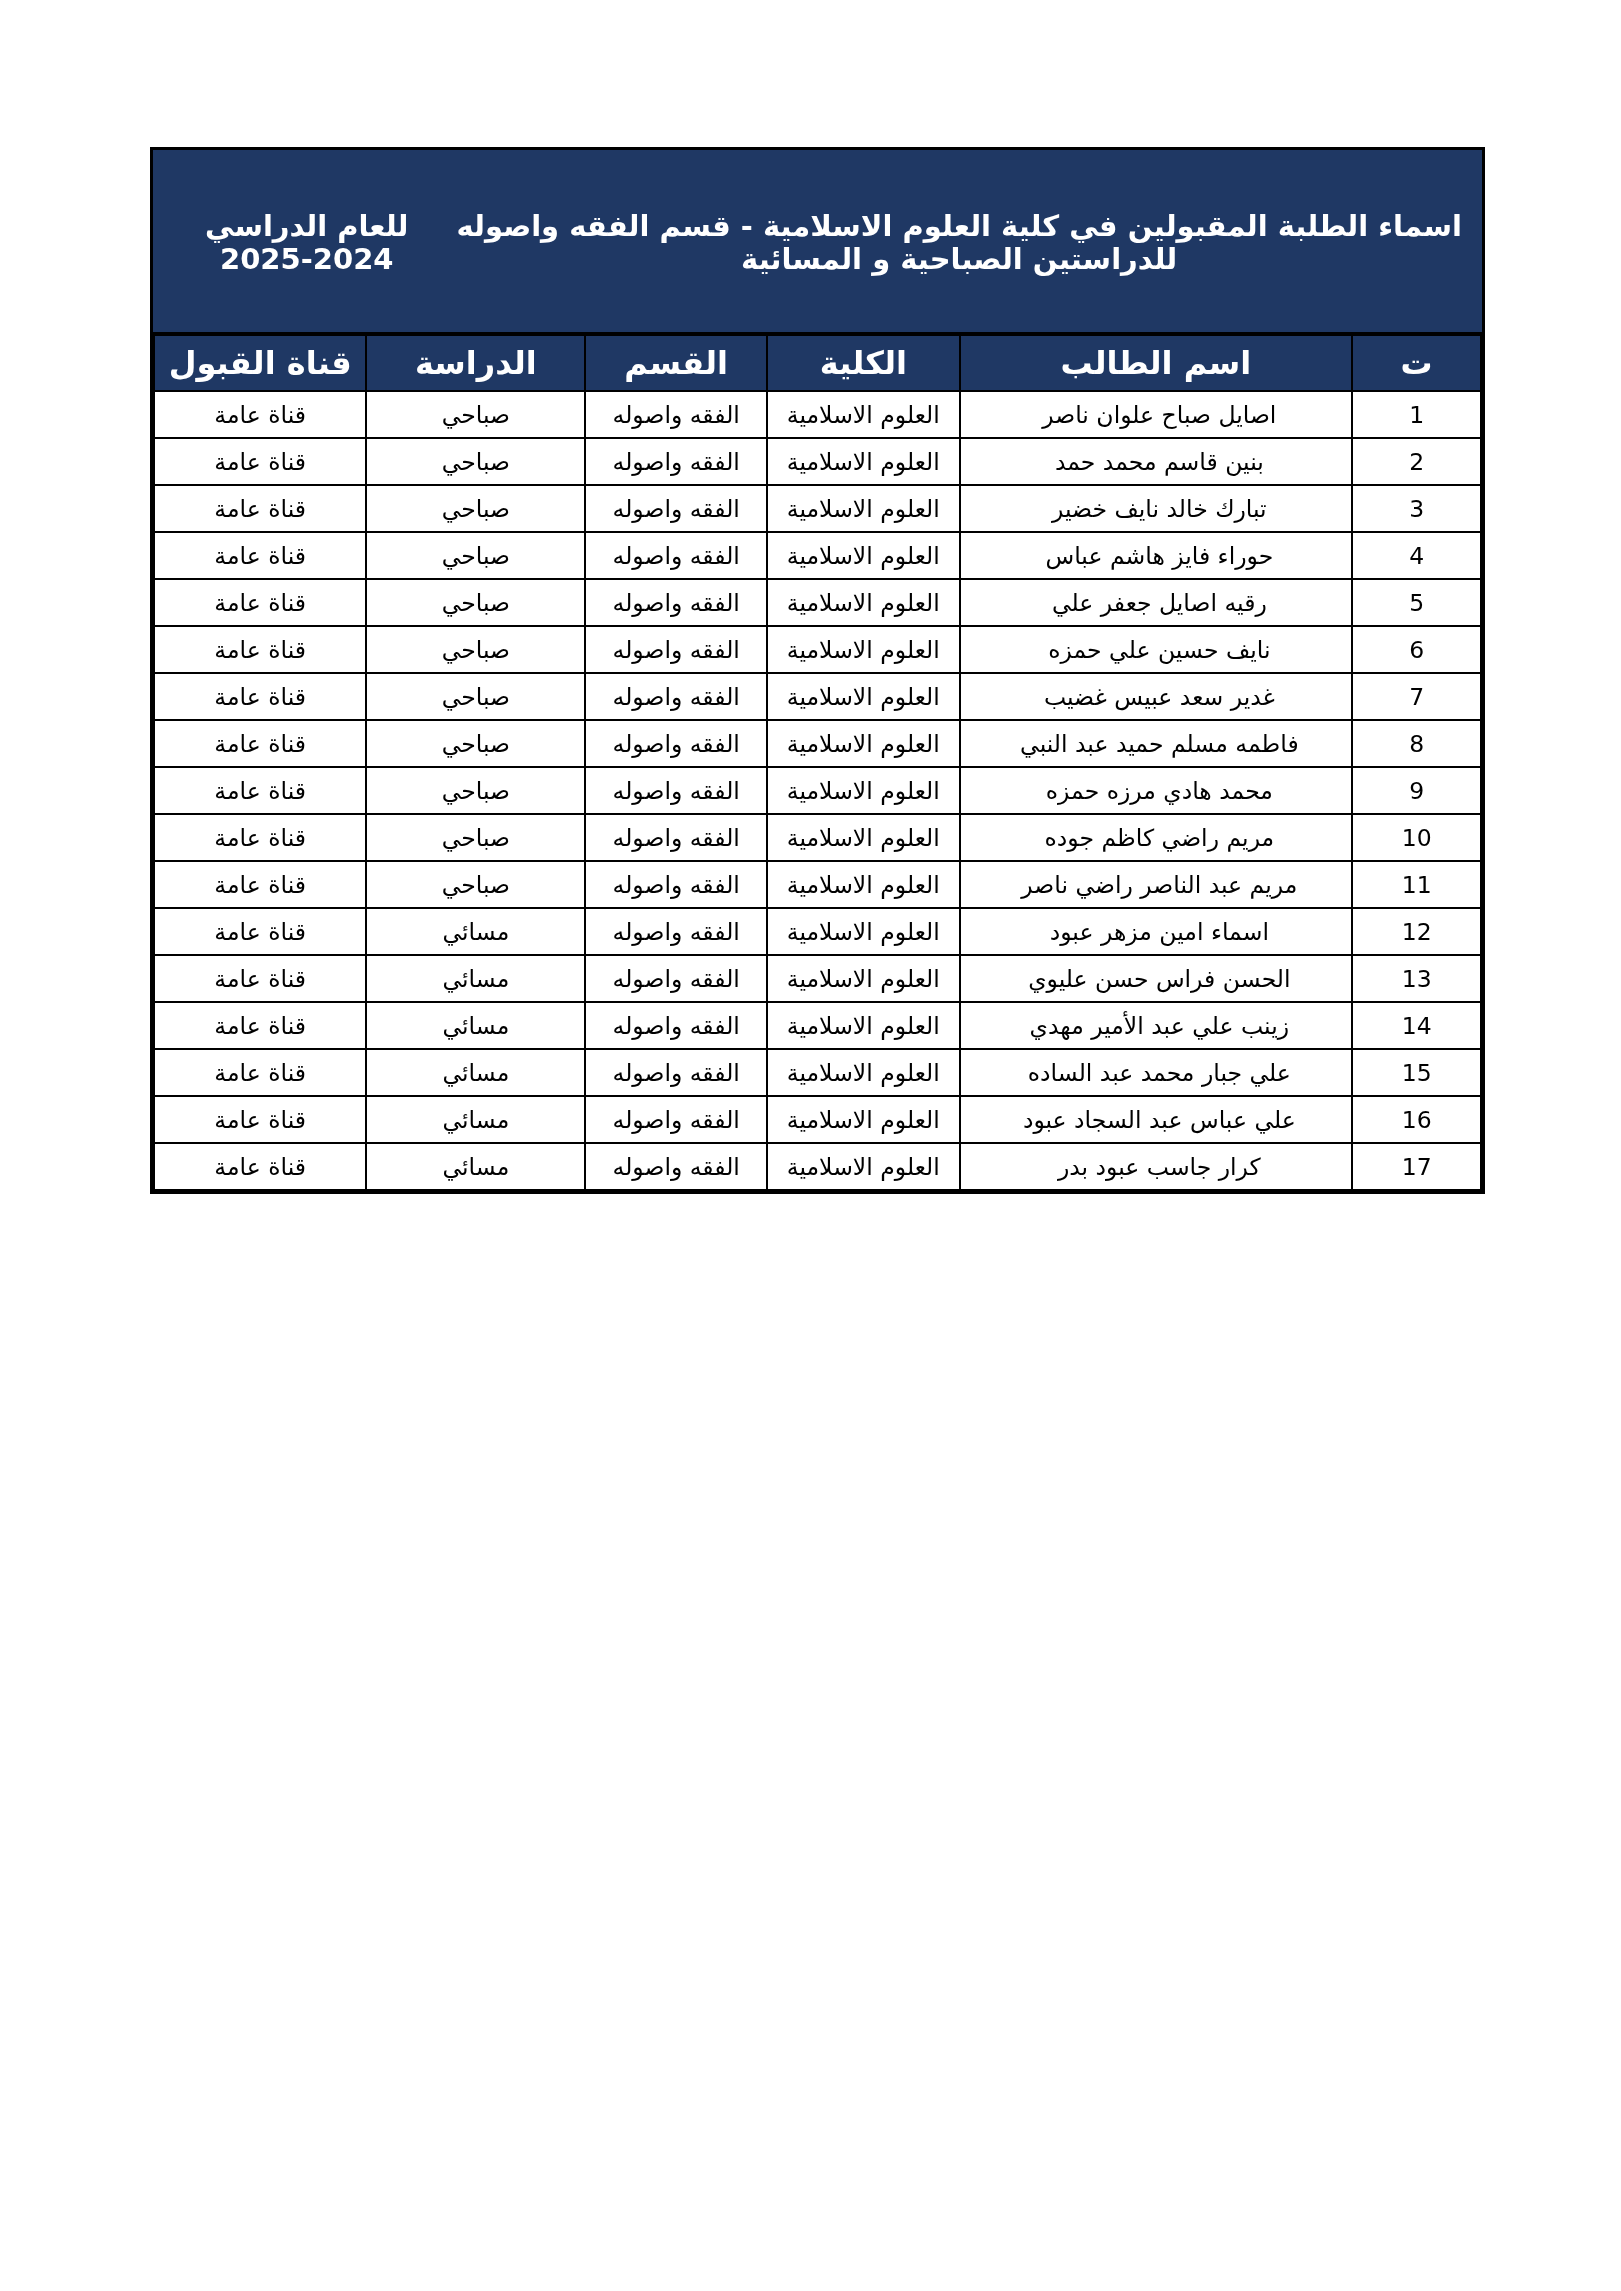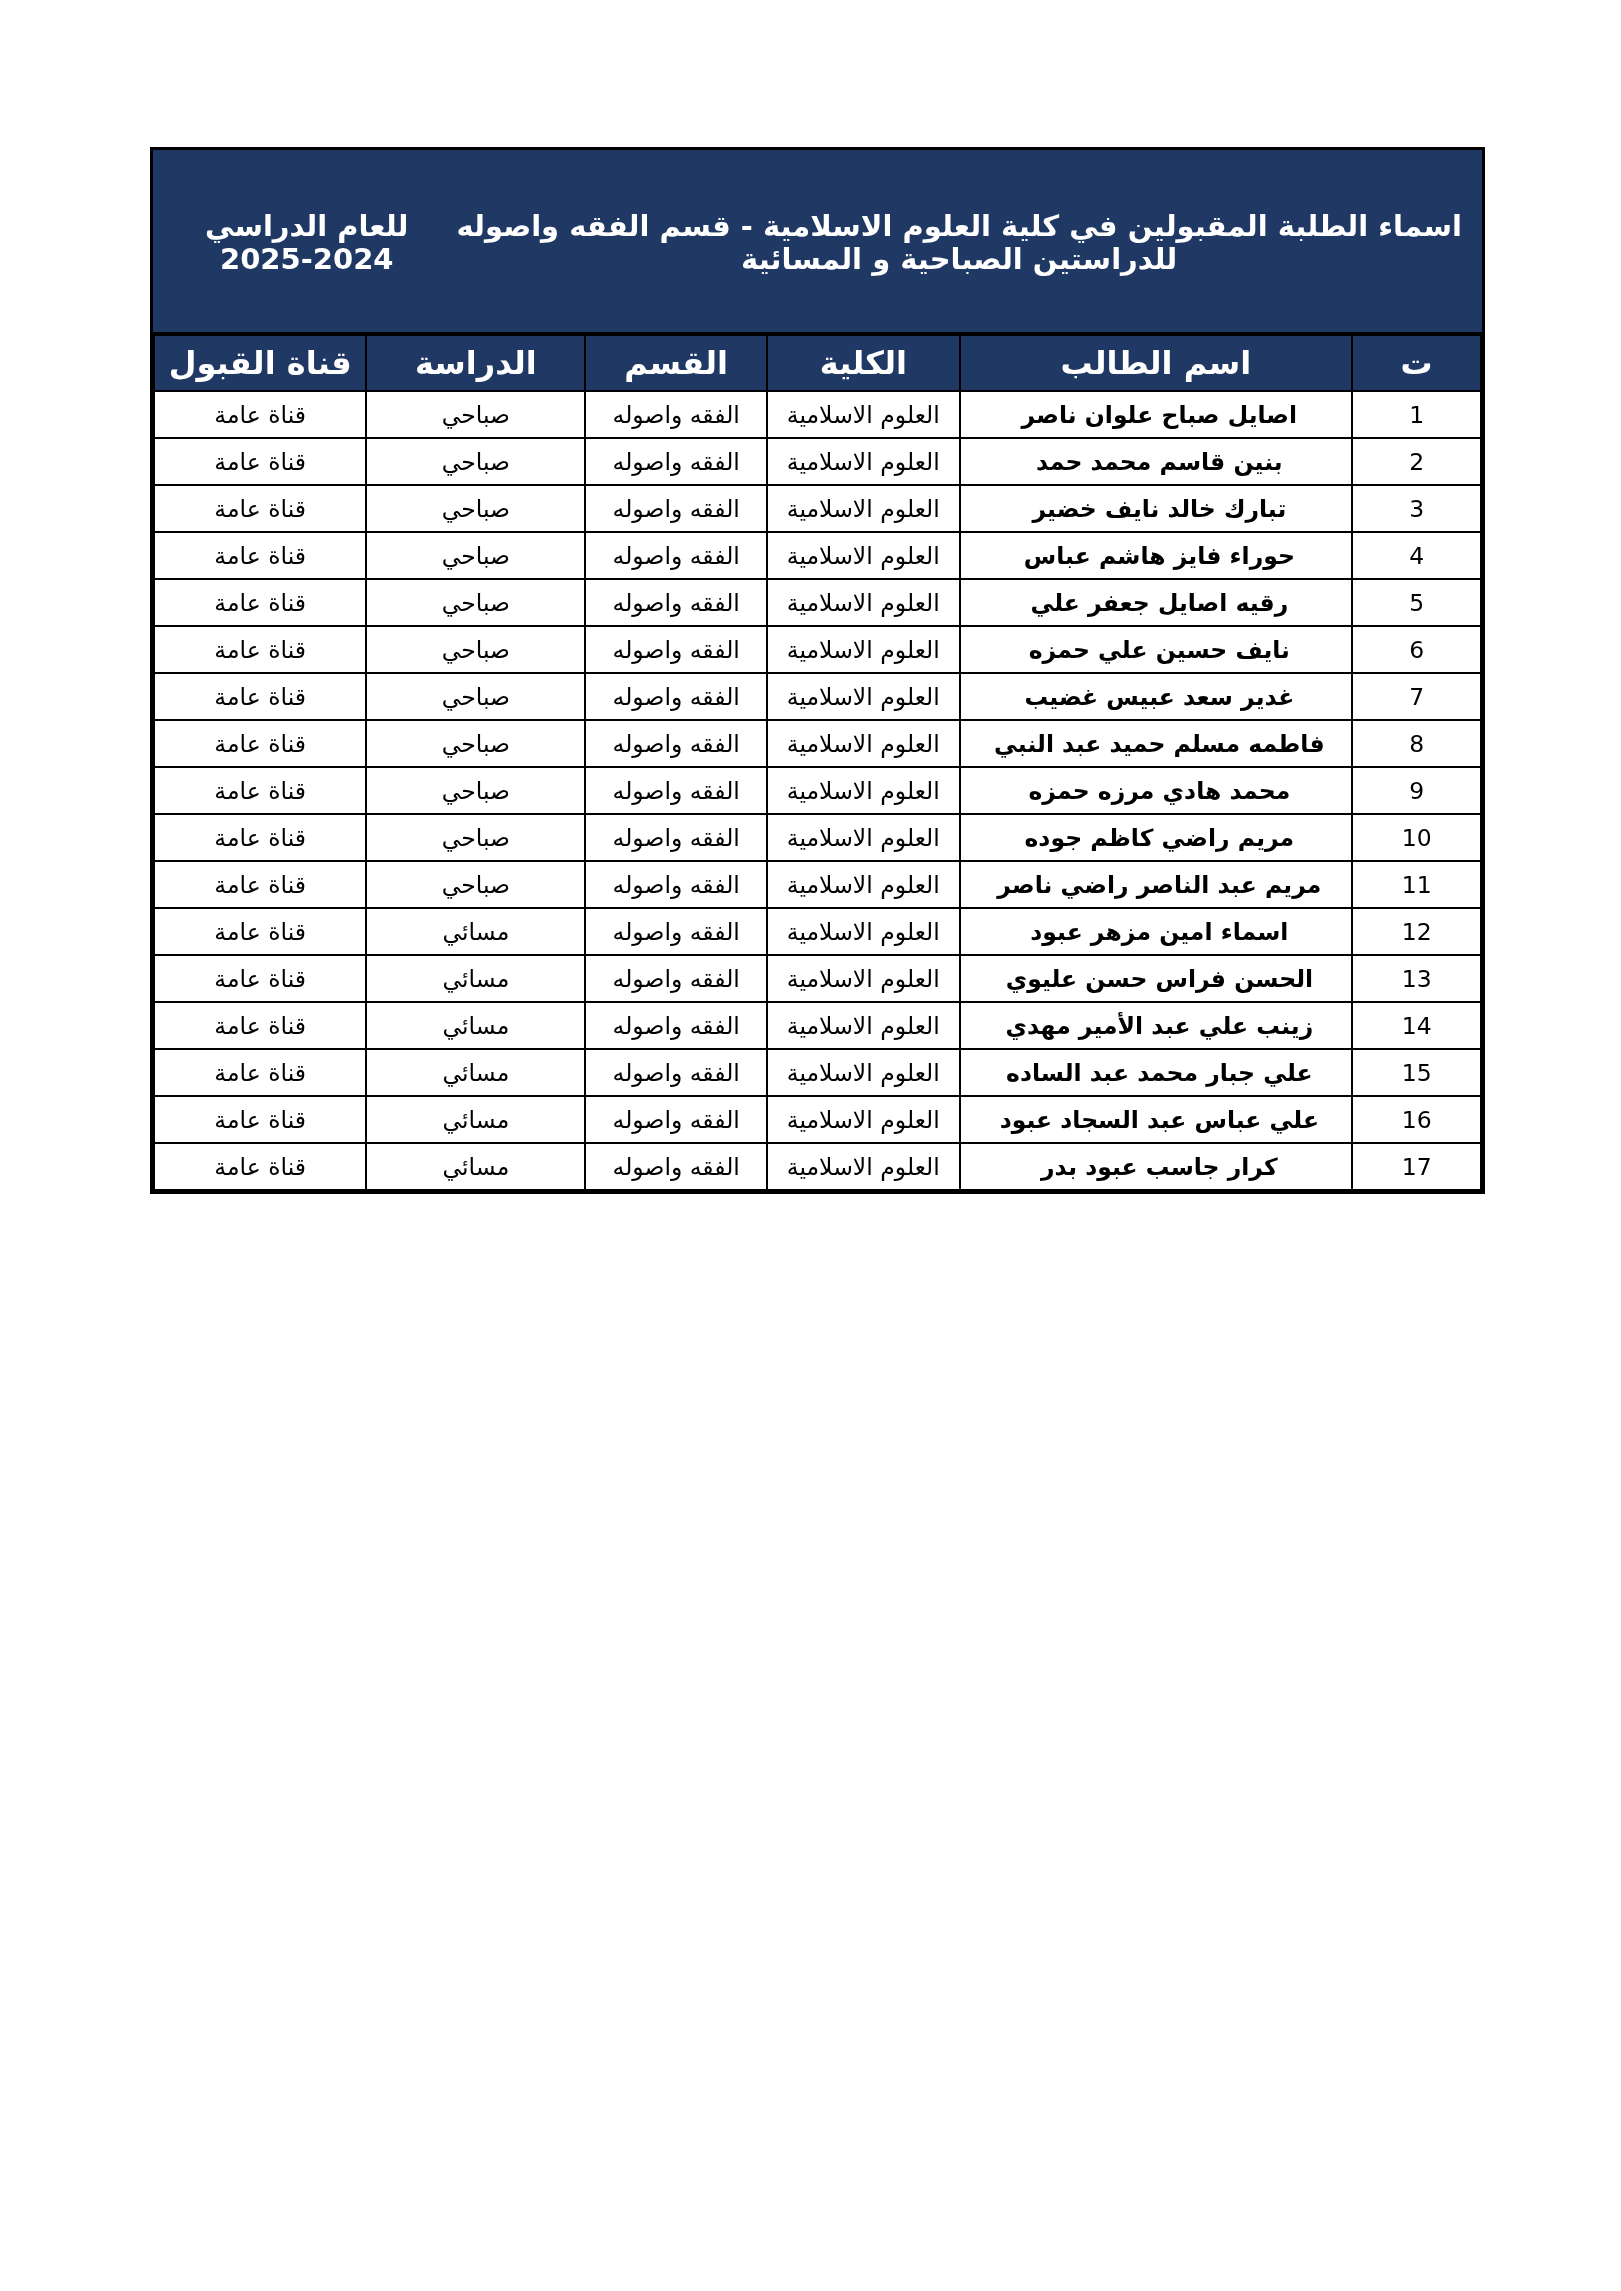--- a/index.html
+++ b/index.html
@@ -59,21 +59,21 @@
     height: 56px;
     text-align: center;
   }
   table.students td {
     height: 47px;
     background: #ffffff;
     color: var(--body-text, #000000);
     font-size: 23.5px;
     text-align: center;
   }
-  td.cell-name { text-align: right; padding-left: 9.8px; padding-right: 2.9px; font-weight: bold; }
+  td.cell-name { text-align: right; padding-left: 9.8px; padding-right: 2.9px; }
   td.cell-no { font-size: 25.5px; }
   col.c-no      { width: 9.7%; }
   col.c-name    { width: 29.6%; }
   col.c-college { width: 14.5%; }
   col.c-dept    { width: 13.7%; }
   col.c-study   { width: 16.5%; }
   col.c-channel { width: 16.0%; }
 </style>
 </head>
 <body>

